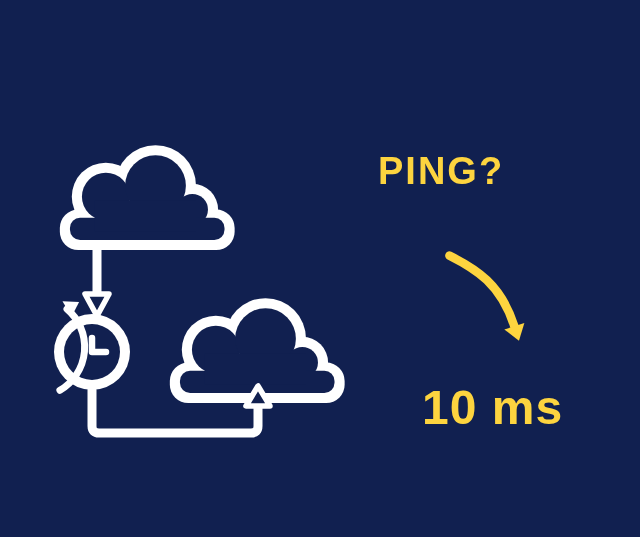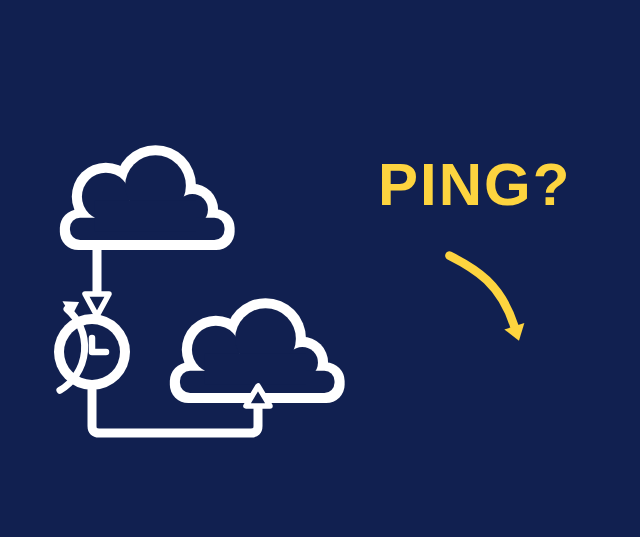--- a/index.html
+++ b/index.html
@@ -20,21 +20,21 @@
     position:absolute;left:35px;top:140px;
     width:330px;height:320px;
   }
   .w{fill:var(--icon)}
   .n{fill:var(--bg)}
   .stroke-w{stroke:var(--icon);fill:none;stroke-linecap:round;stroke-linejoin:round}
   .tri{fill:var(--bg);stroke:var(--icon);stroke-width:5.5;stroke-linejoin:round}
   .solid-w{fill:var(--icon)}
   .ping-label{
     position:absolute;left:378px;top:150px;
-    font-size:60px;font-weight:bold;letter-spacing:2px;
+    font-size:38px;font-weight:bold;letter-spacing:2px;
     color:var(--accent);white-space:nowrap;
   }
   .latency-label{
     position:absolute;left:422px;top:380px;
     font-size:48px;font-weight:bold;letter-spacing:1px;
     color:var(--accent);white-space:nowrap;
   }
   .pointer-arrow{
     position:absolute;left:438px;top:248px;
     width:105px;height:105px;
@@ -89,14 +89,15 @@
     </g>
   </svg>
 
   <div class="ping-label">PING?</div>
 
   <svg class="pointer-arrow" viewBox="0 0 110 110" xmlns="http://www.w3.org/2000/svg">
     <path d="M 12 8 C 40 22, 66 38, 80 82" class="accent-stroke" stroke-width="9"></path>
     <polygon points="84.8,97.2 90.5,78.7 69.5,85.3" class="accent-fill"></polygon>
   </svg>
 
+  <div class="latency-label">10 ms</div>
 
 </div>
 
 </body></html>

